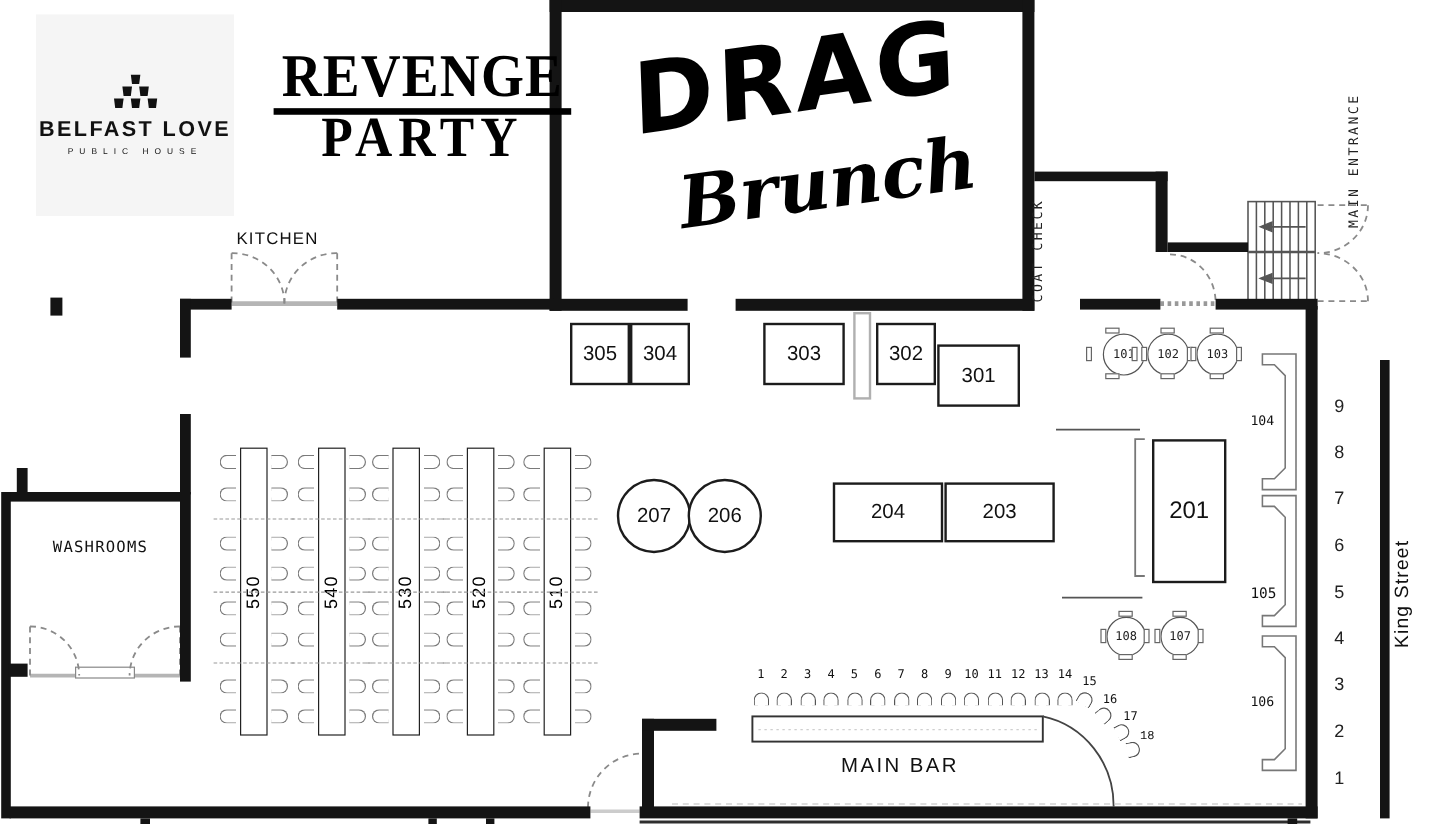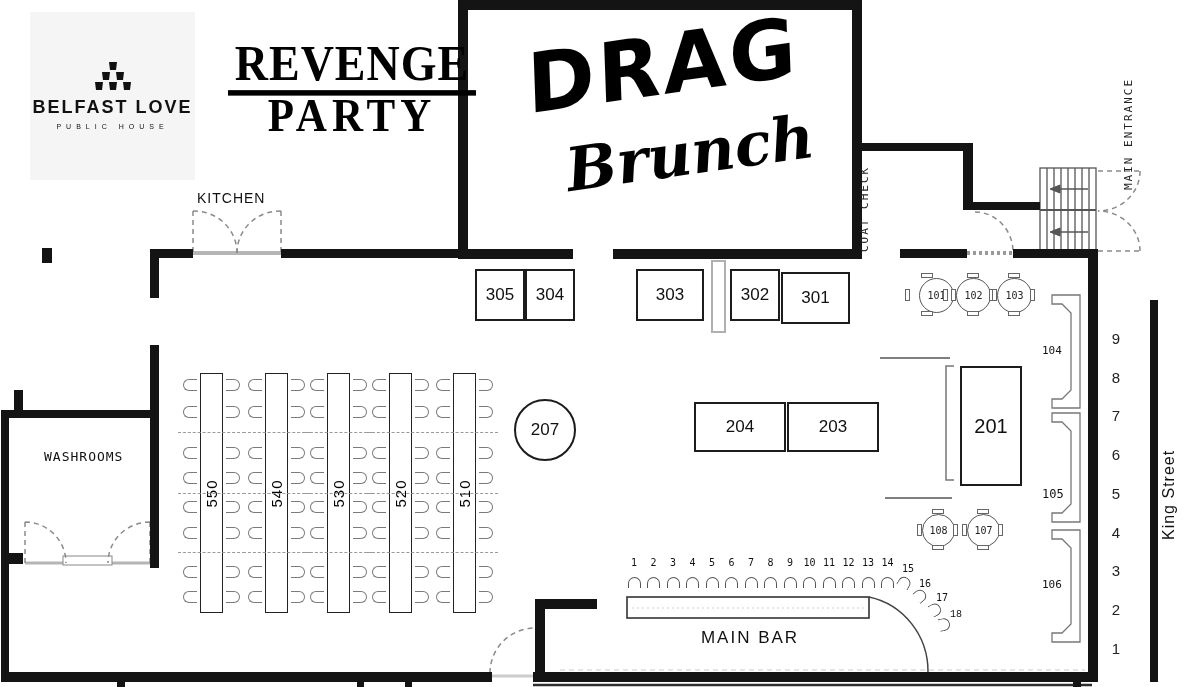--- a/index.html
+++ b/index.html
@@ -167,23 +167,24 @@
   <div class="lbl washroom-lbl" style="left:44px;top:449px">WASHROOMS</div>
   <div class="vlabel" style="left:858px;top:148px;height:104px">COAT CHECK</div>
   <div class="vlabel" style="left:1122px;top:48px;height:142px">MAIN ENTRANCE</div>
   <div class="street-label" style="left:1160px;top:420px;height:120px">King Street</div>
   <div class="lbl mainbar-lbl" style="left:690px;top:628px;width:120px;text-align:center">MAIN BAR</div>
 
   <div class="tbl" style="left:475px;top:269px;width:46px;height:48px">305</div>
   <div class="tbl" style="left:525px;top:269px;width:46px;height:48px">304</div>
   <div class="tbl" style="left:636px;top:269px;width:64px;height:48px">303</div>
   <div class="tbl" style="left:730px;top:269px;width:46px;height:48px">302</div>
-  <div class="tbl" style="left:781px;top:272px;width:65px;height:48px">301</div>
+  <div class="tbl" style="left:781px;top:287px;width:65px;height:48px">301</div>
 
   <div class="tbl round" style="left:514px;top:399px;width:58px;height:58px">207</div>
+  <div class="tbl round" style="left:573px;top:399px;width:58px;height:58px">206</div>
   <div class="tbl" style="left:694px;top:402px;width:88px;height:46px">204</div>
   <div class="tbl" style="left:787px;top:402px;width:88px;height:46px">203</div>
   <div class="tbl" style="left:960px;top:366px;width:58px;height:116px;font-size:20px">201</div>
 
   <div class="small-round" style="left:919px;top:278px;width:33px;height:33px">101</div>
   <div class="small-round" style="left:956px;top:278px;width:33px;height:33px">102</div>
   <div class="small-round" style="left:997px;top:278px;width:33px;height:33px">103</div>
   <div class="small-round" style="left:922px;top:514px;width:31px;height:31px">108</div>
   <div class="small-round" style="left:967px;top:514px;width:31px;height:31px">107</div>
 

